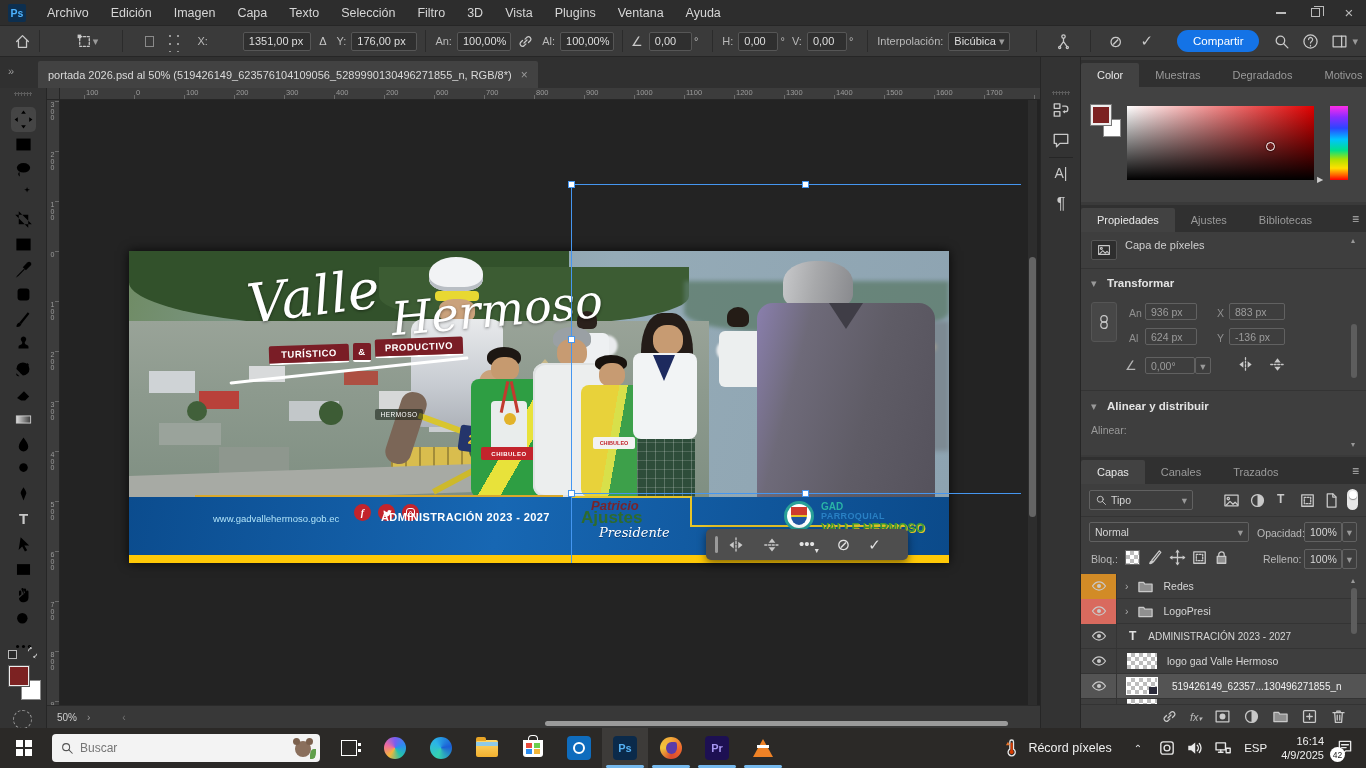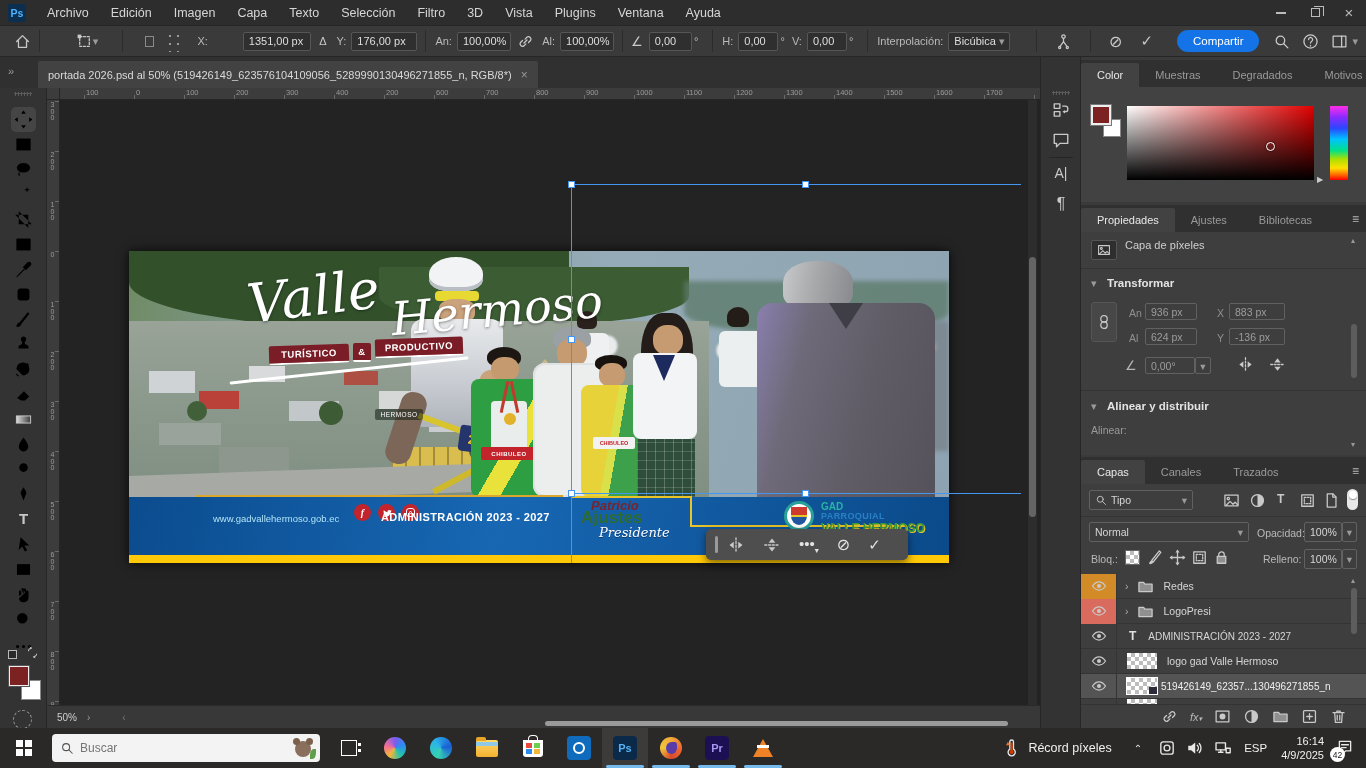--- a/index.html
+++ b/index.html
@@ -764,21 +764,21 @@
             <span class="ic" style="width:16px;height:16px;">
               <svg viewBox="0 0 16 16">
                 <path d="M1.5 8C3.5 5.1 5.5 3.9 8 3.9s4.5 1.2 6.5 4.1c-2 2.9-4 4.1-6.5 4.1S3.5 10.9 1.5 8z"></path>
                 <circle class="f" cx="8" cy="8" r="2"></circle>
               </svg>
             </span>
           </span>
         <span class="checker" style="margin-left:10px;width:30px;height:16px;flex:none;outline:1.5px solid #fff;position:relative;">
             <span style="position:absolute;right:0;bottom:0;width:8px;height:7px;background:#2b2b3a;"></span>
           </span>
-        <span style="margin-left:4px;font-size:10px;color:#f0f0f0;">519426149_62357...130496271855_n</span>
+        <span style="margin-left:15px;font-size:10px;color:#f0f0f0;">519426149_62357...130496271855_n</span>
       </div>
       <div class="lrow" style="top:215px;height:5px;border-bottom:none;overflow:hidden;">
         <span class="eyecell" style="height:5px;"></span>
         <span class="checker" style="margin-left:10px;width:30px;height:5px;flex:none;"></span>
       </div>
       <span class="abs" style="left:270px;top:92px;color:#999;font-size:8px;">▴</span>
       <div class="scroll2" style="left:270px;top:104px;height:46px;"></div>
     </div>
 
     <div class="pbody" style="top:647px;height:24px;background:#3e3e3e;border-top:1px solid #333;display:flex;align-items:center;">

